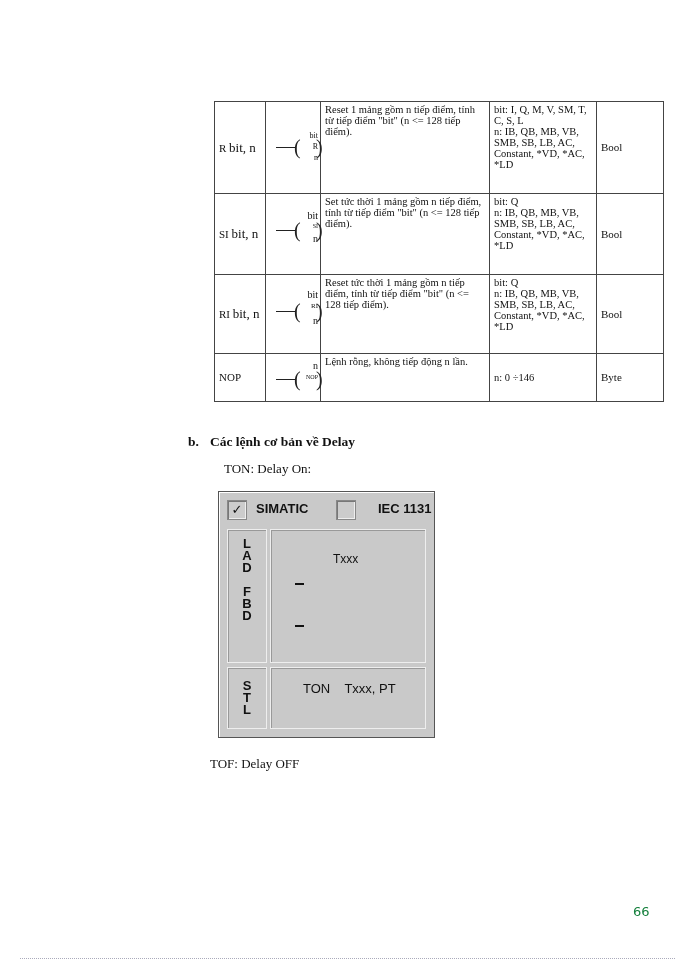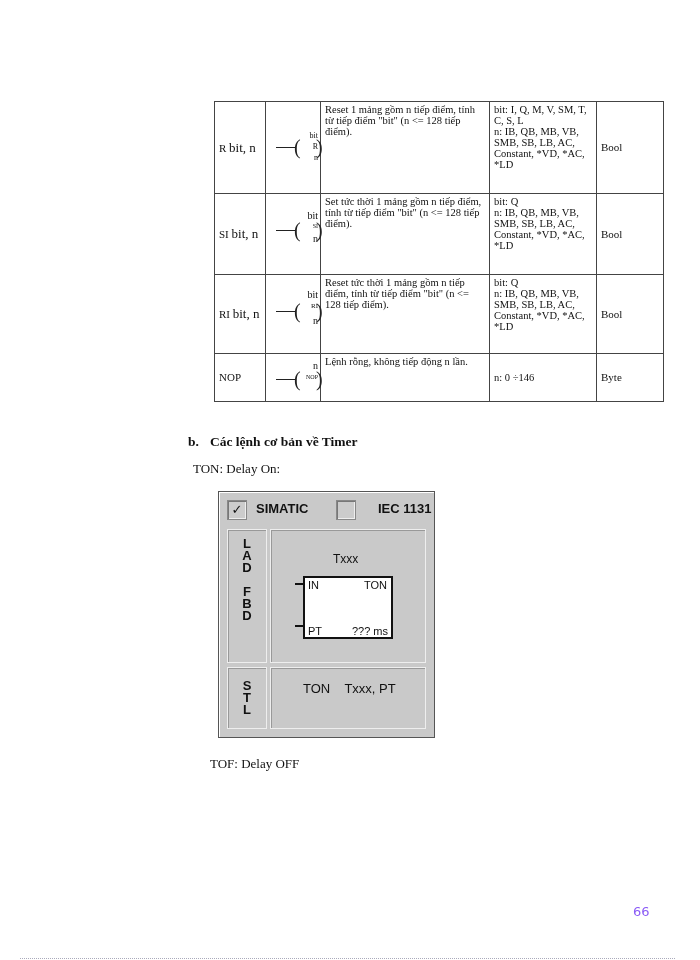--- a/index.html
+++ b/index.html
@@ -23,21 +23,21 @@
   .heading .num{display:inline-block;width:22px;}
   .para{font-size:13px;}
   .dlg{position:absolute;left:218px;top:491px;width:215px;height:245px;background:#c9c9c9;border:1px solid #555;box-shadow:inset 1px 1px 0 #fff;font-family:"Liberation Sans",sans-serif;}
   .cb{position:absolute;top:8px;width:18px;height:18px;background:#ccc;border:1px solid #888;box-shadow:inset 1px 1px 0 #777,inset -1px -1px 0 #eee;font-size:13px;line-height:18px;text-align:center;}
   .cblbl{position:absolute;top:9px;font-weight:bold;font-size:13px;}
   .pane{position:absolute;border:1px solid #eee;box-shadow:inset 1px 1px 0 #999;}
   .vlab{position:absolute;font-weight:bold;font-size:13px;line-height:12px;text-align:center;width:14px;}
   .fb{position:absolute;left:32px;top:46px;width:86px;height:59px;background:#fff;border:2px solid #111;}
   .fb span{position:absolute;font-size:11px;}
   .pin{position:absolute;width:9px;height:2px;background:#111;}
-  .pagenum{left:633px;top:904px;font-size:13px;font-family:"DejaVu Sans",sans-serif;color:#8b5cf6;}
+  .pagenum{left:633px;top:904px;font-size:13px;font-family:"DejaVu Sans",sans-serif;color:#15803d;}
   .dots{left:20px;top:958px;width:655px;border-top:1px dotted #aab;}
 </style>
 </head>
 <body>
 
 <table class="ins">
   <tbody>
   <tr style="height:91px">
     <td class="c0"><span>R</span> <span class="sub">bit, n</span></td>
     <td class="c1">
@@ -97,22 +97,22 @@
         <div class="brk" style="left:50px;top:15px">)</div>
       </div>
     </td>
     <td class="c2">Lệnh rỗng, không tiếp động n lần.</td>
     <td class="c3" style="vertical-align:middle"><span>n: 0 ÷146</span></td>
     <td class="c4">Byte</td>
   </tr>
   </tbody>
 </table>
 
-<div class="abs heading"><span class="num">b.</span><span>Các lệnh cơ bản về Timer</span></div>
-<div class="abs para" style="left:193px;top:461px">TON: Delay On:</div>
+<div class="abs heading"><span class="num">b.</span><span>Các lệnh cơ bản về Delay</span></div>
+<div class="abs para" style="left:224px;top:461px">TON: Delay On:</div>
 
 <div class="dlg">
   <div class="cb" style="left:8px">✓</div>
   <div class="cblbl" style="left:37px">SIMATIC</div>
   <div class="cb" style="left:117px"></div>
   <div class="cblbl" style="left:159px">IEC 1131</div>
 
   <div class="pane" style="left:8px;top:37px;width:38px;height:132px">
     <div class="vlab" style="left:12px;top:8px">
       <div>L</div>
@@ -121,26 +121,20 @@
         <div style="height:12px"></div>
         <div>F</div>
         <div>B</div>
         <div>D</div>
     </div>
   </div>
   <div class="pane" style="left:51px;top:37px;width:154px;height:132px">
     <div class="abs" style="left:62px;top:22px;font-size:12px">Txxx</div>
     <div class="pin" style="left:24px;top:53px"></div>
     <div class="pin" style="left:24px;top:95px"></div>
-    <div class="fb">
-      <span style="left:3px;top:1px">IN</span>
-      <span style="right:4px;top:1px">TON</span>
-      <span style="left:3px;bottom:0px">PT</span>
-      <span style="right:3px;bottom:0px">??? ms</span>
-    </div>
   </div>
 
   <div class="pane" style="left:8px;top:175px;width:38px;height:60px">
     <div class="vlab" style="left:12px;top:12px">
       <div>S</div>
         <div>T</div>
         <div>L</div>
     </div>
   </div>
   <div class="pane" style="left:51px;top:175px;width:154px;height:60px">

